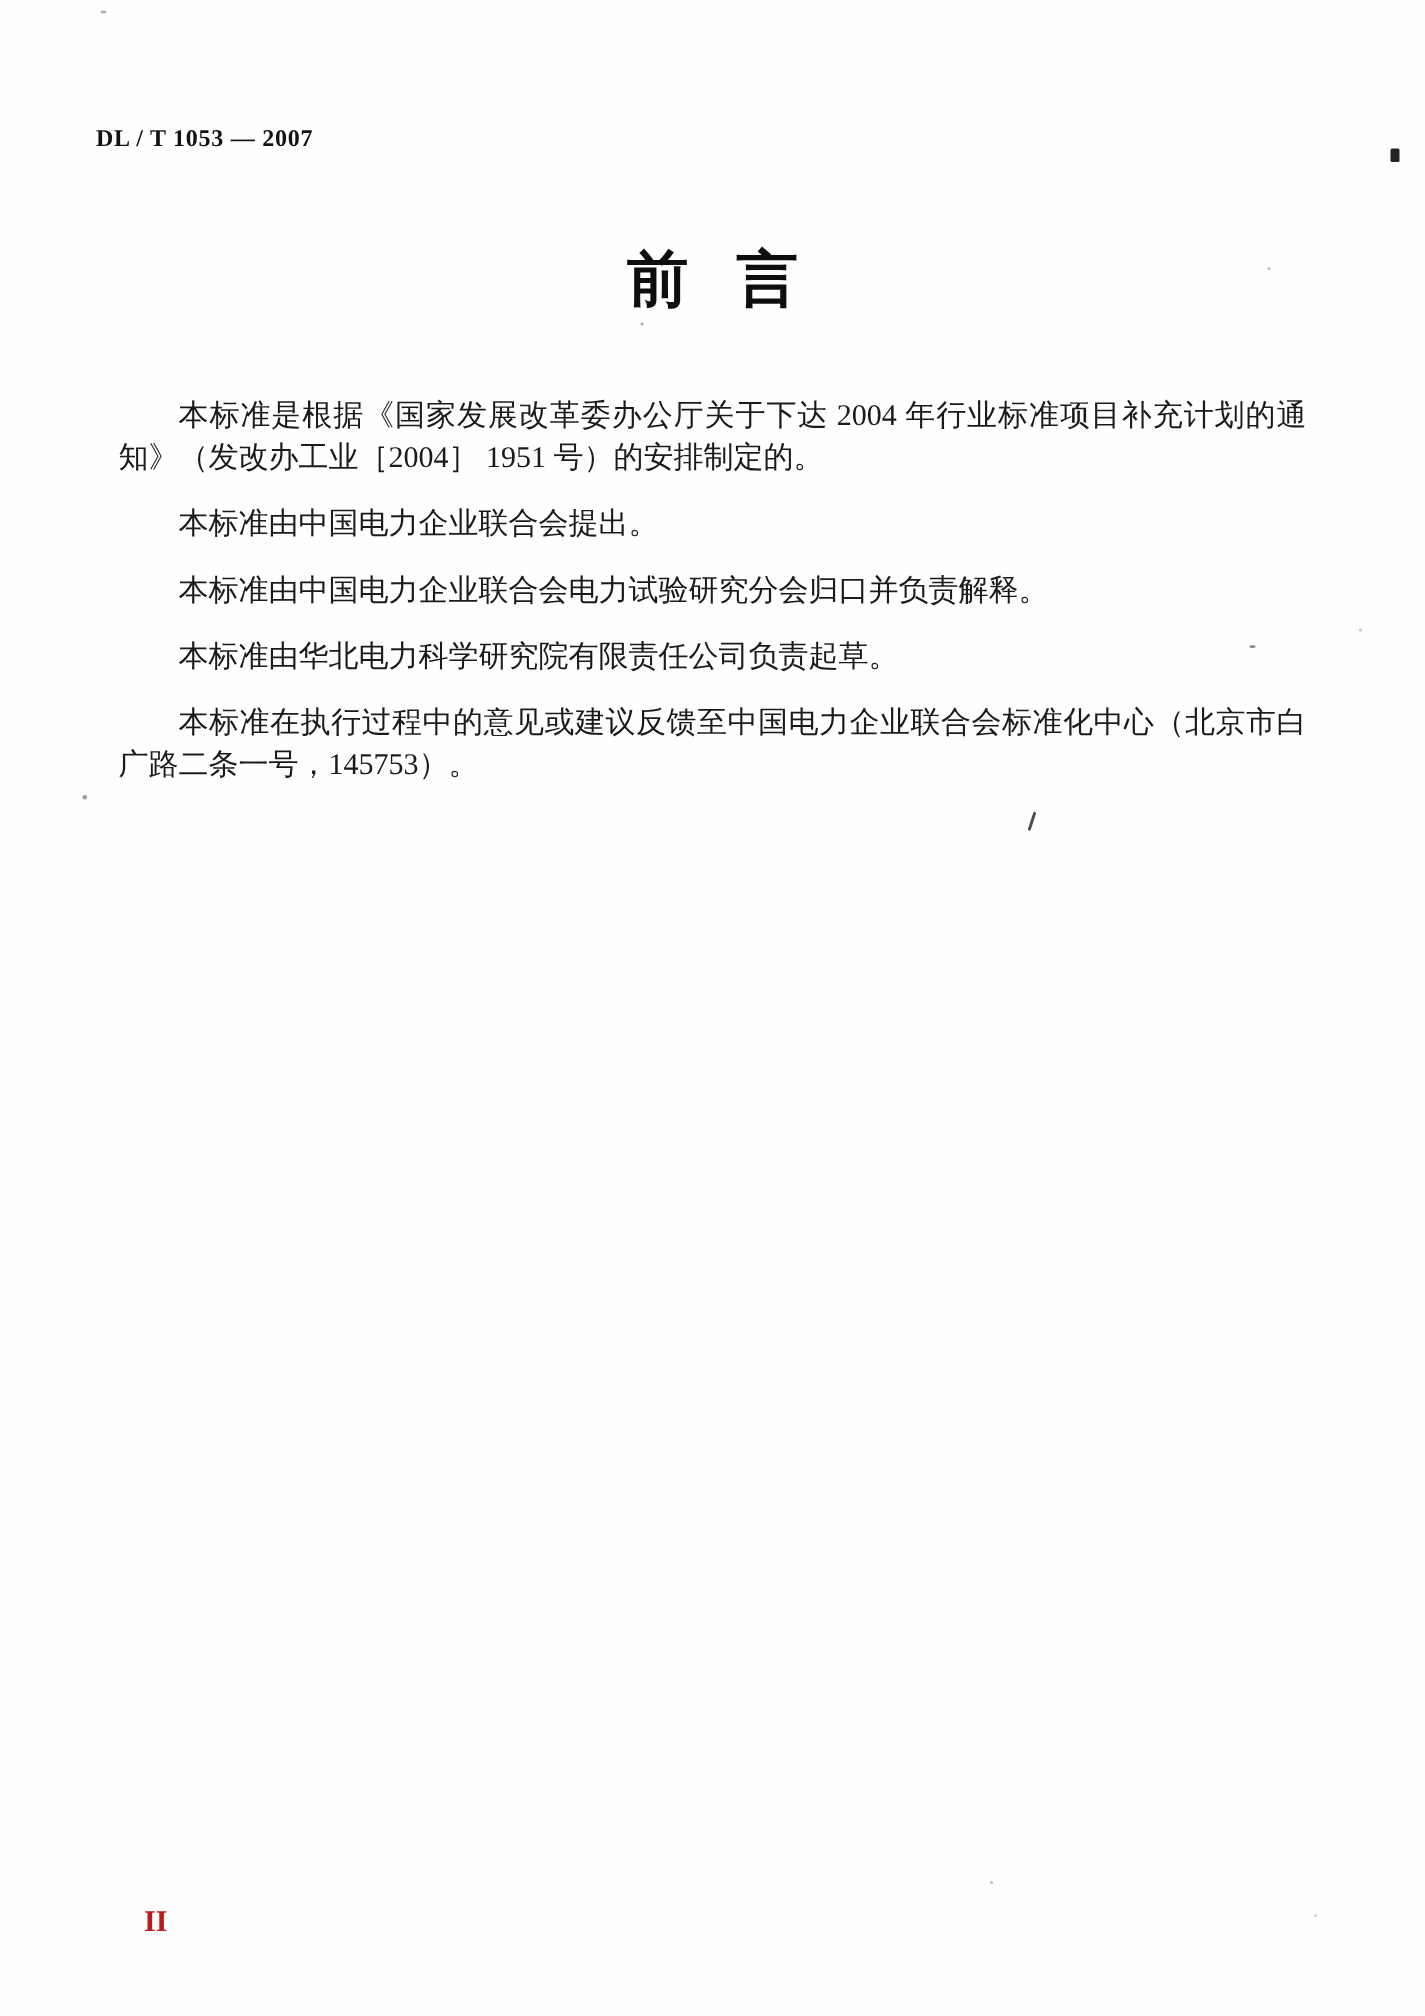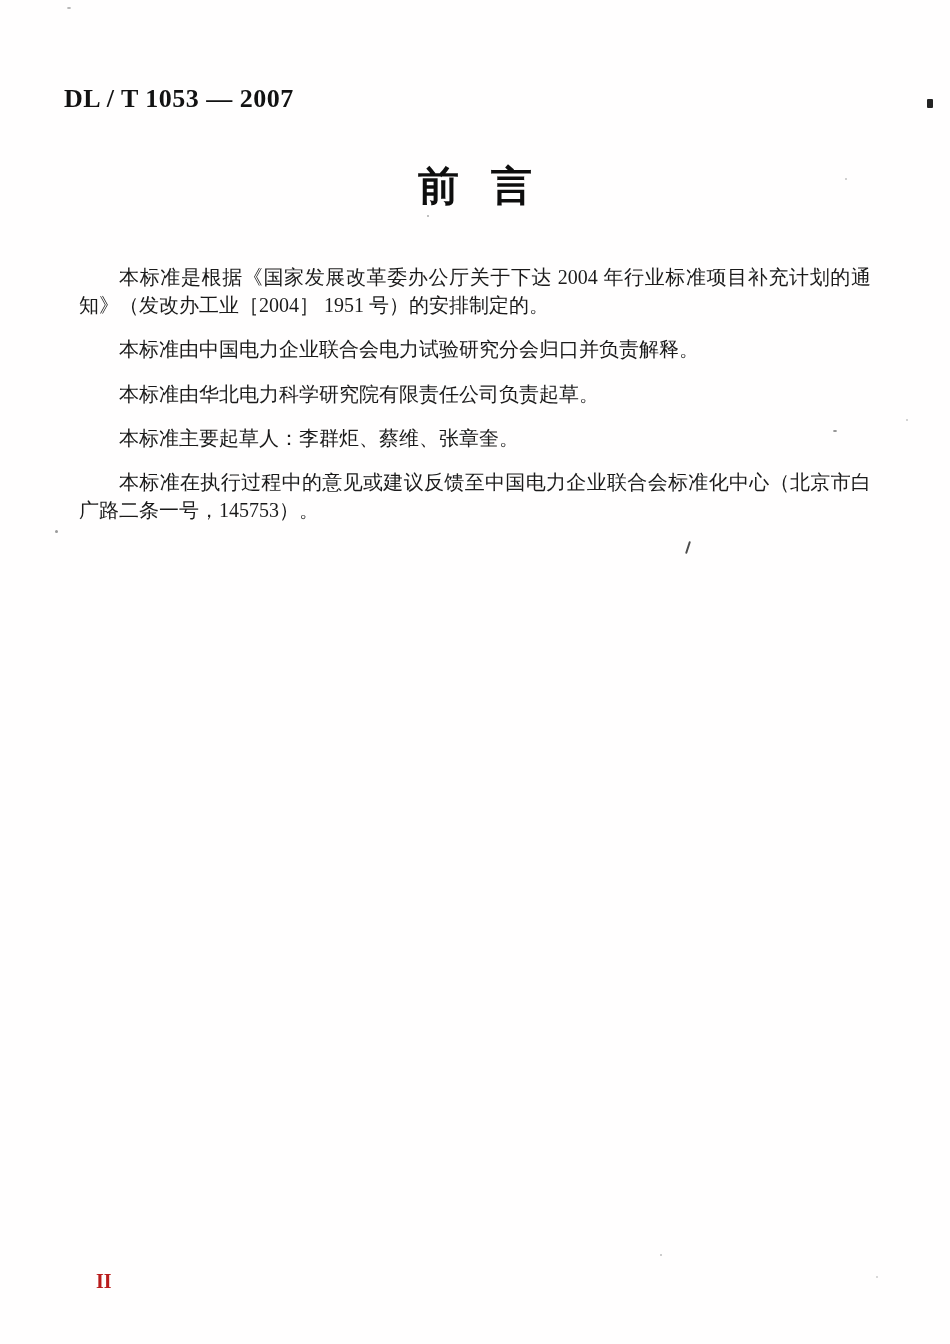--- a/index.html
+++ b/index.html
@@ -13,21 +13,21 @@
     height: 1344px;
     background: #fffefe;
     overflow: hidden;
     font-family: "Liberation Serif", "DejaVu Serif", serif;
     color: #161616;
   }
   .standard-number {
     position: absolute;
     left: 64px;
     top: 84px;
-    font-size: 26px;
+    font-size: 16px;
     font-weight: bold;
     letter-spacing: 0.5px;
     white-space: nowrap;
     color: #121212;
   }
   .title {
     position: absolute;
     left: 0;
     top: 163px;
     width: 100%;
@@ -96,23 +96,23 @@
 
   <div class="standard-number">DL / T 1053 — 2007</div>
 
   <div class="title">
     <span>前</span>
     <span>言</span>
   </div>
 
   <div class="body-text">
     <p>本标准是根据《国家发展改革委办公厅关于下达 2004 年行业标准项目补充计划的通知》（发改办工业［2004］ 1951 号）的安排制定的。</p>
+    <p>本标准由中国电力企业联合会提出。</p>
     <p>本标准由中国电力企业联合会电力试验研究分会归口并负责解释。</p>
     <p>本标准由华北电力科学研究院有限责任公司负责起草。</p>
-    <p>本标准主要起草人：李群炬、蔡维、张章奎。</p>
     <p>本标准在执行过程中的意见或建议反馈至中国电力企业联合会标准化中心（北京市白广路二条一号，145753）。</p>
   </div>
 
   <div class="page-number">II</div>
 
   <div class="speck speck-ink"></div>
   <div class="speck speck-slash"></div>
   <div class="speck speck-a"></div>
   <div class="speck speck-b"></div>
   <div class="speck speck-c"></div>

